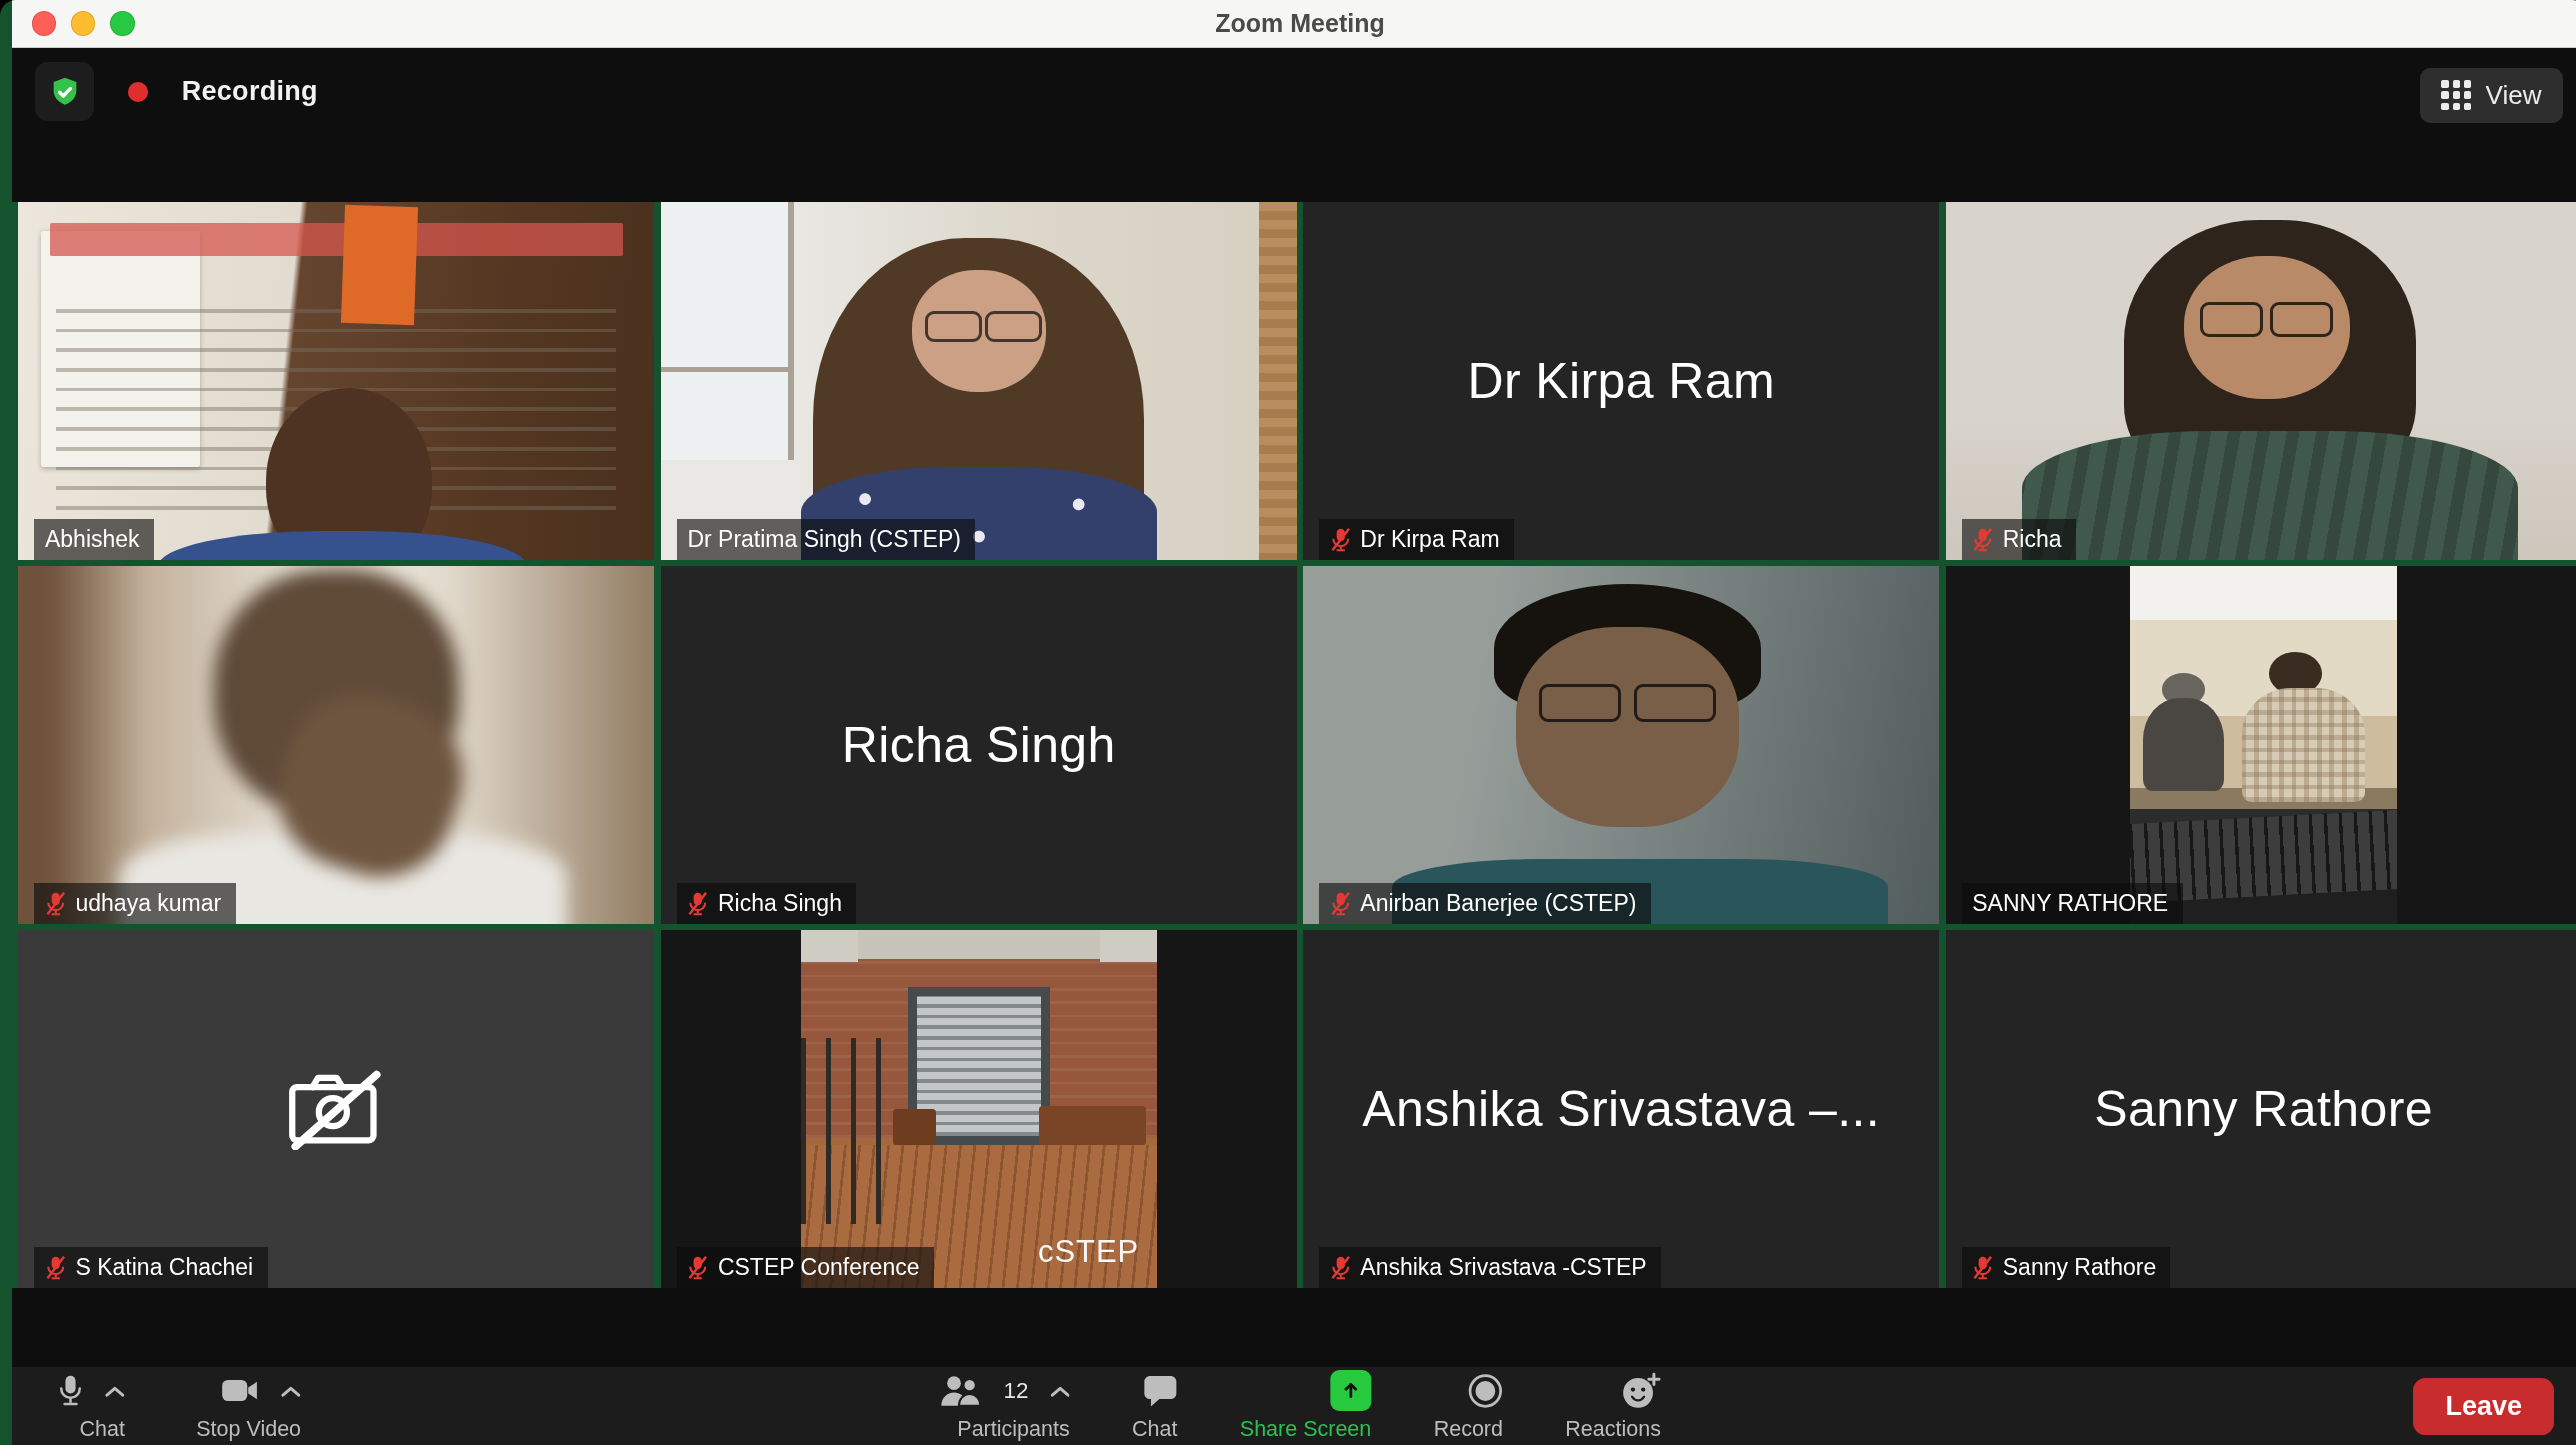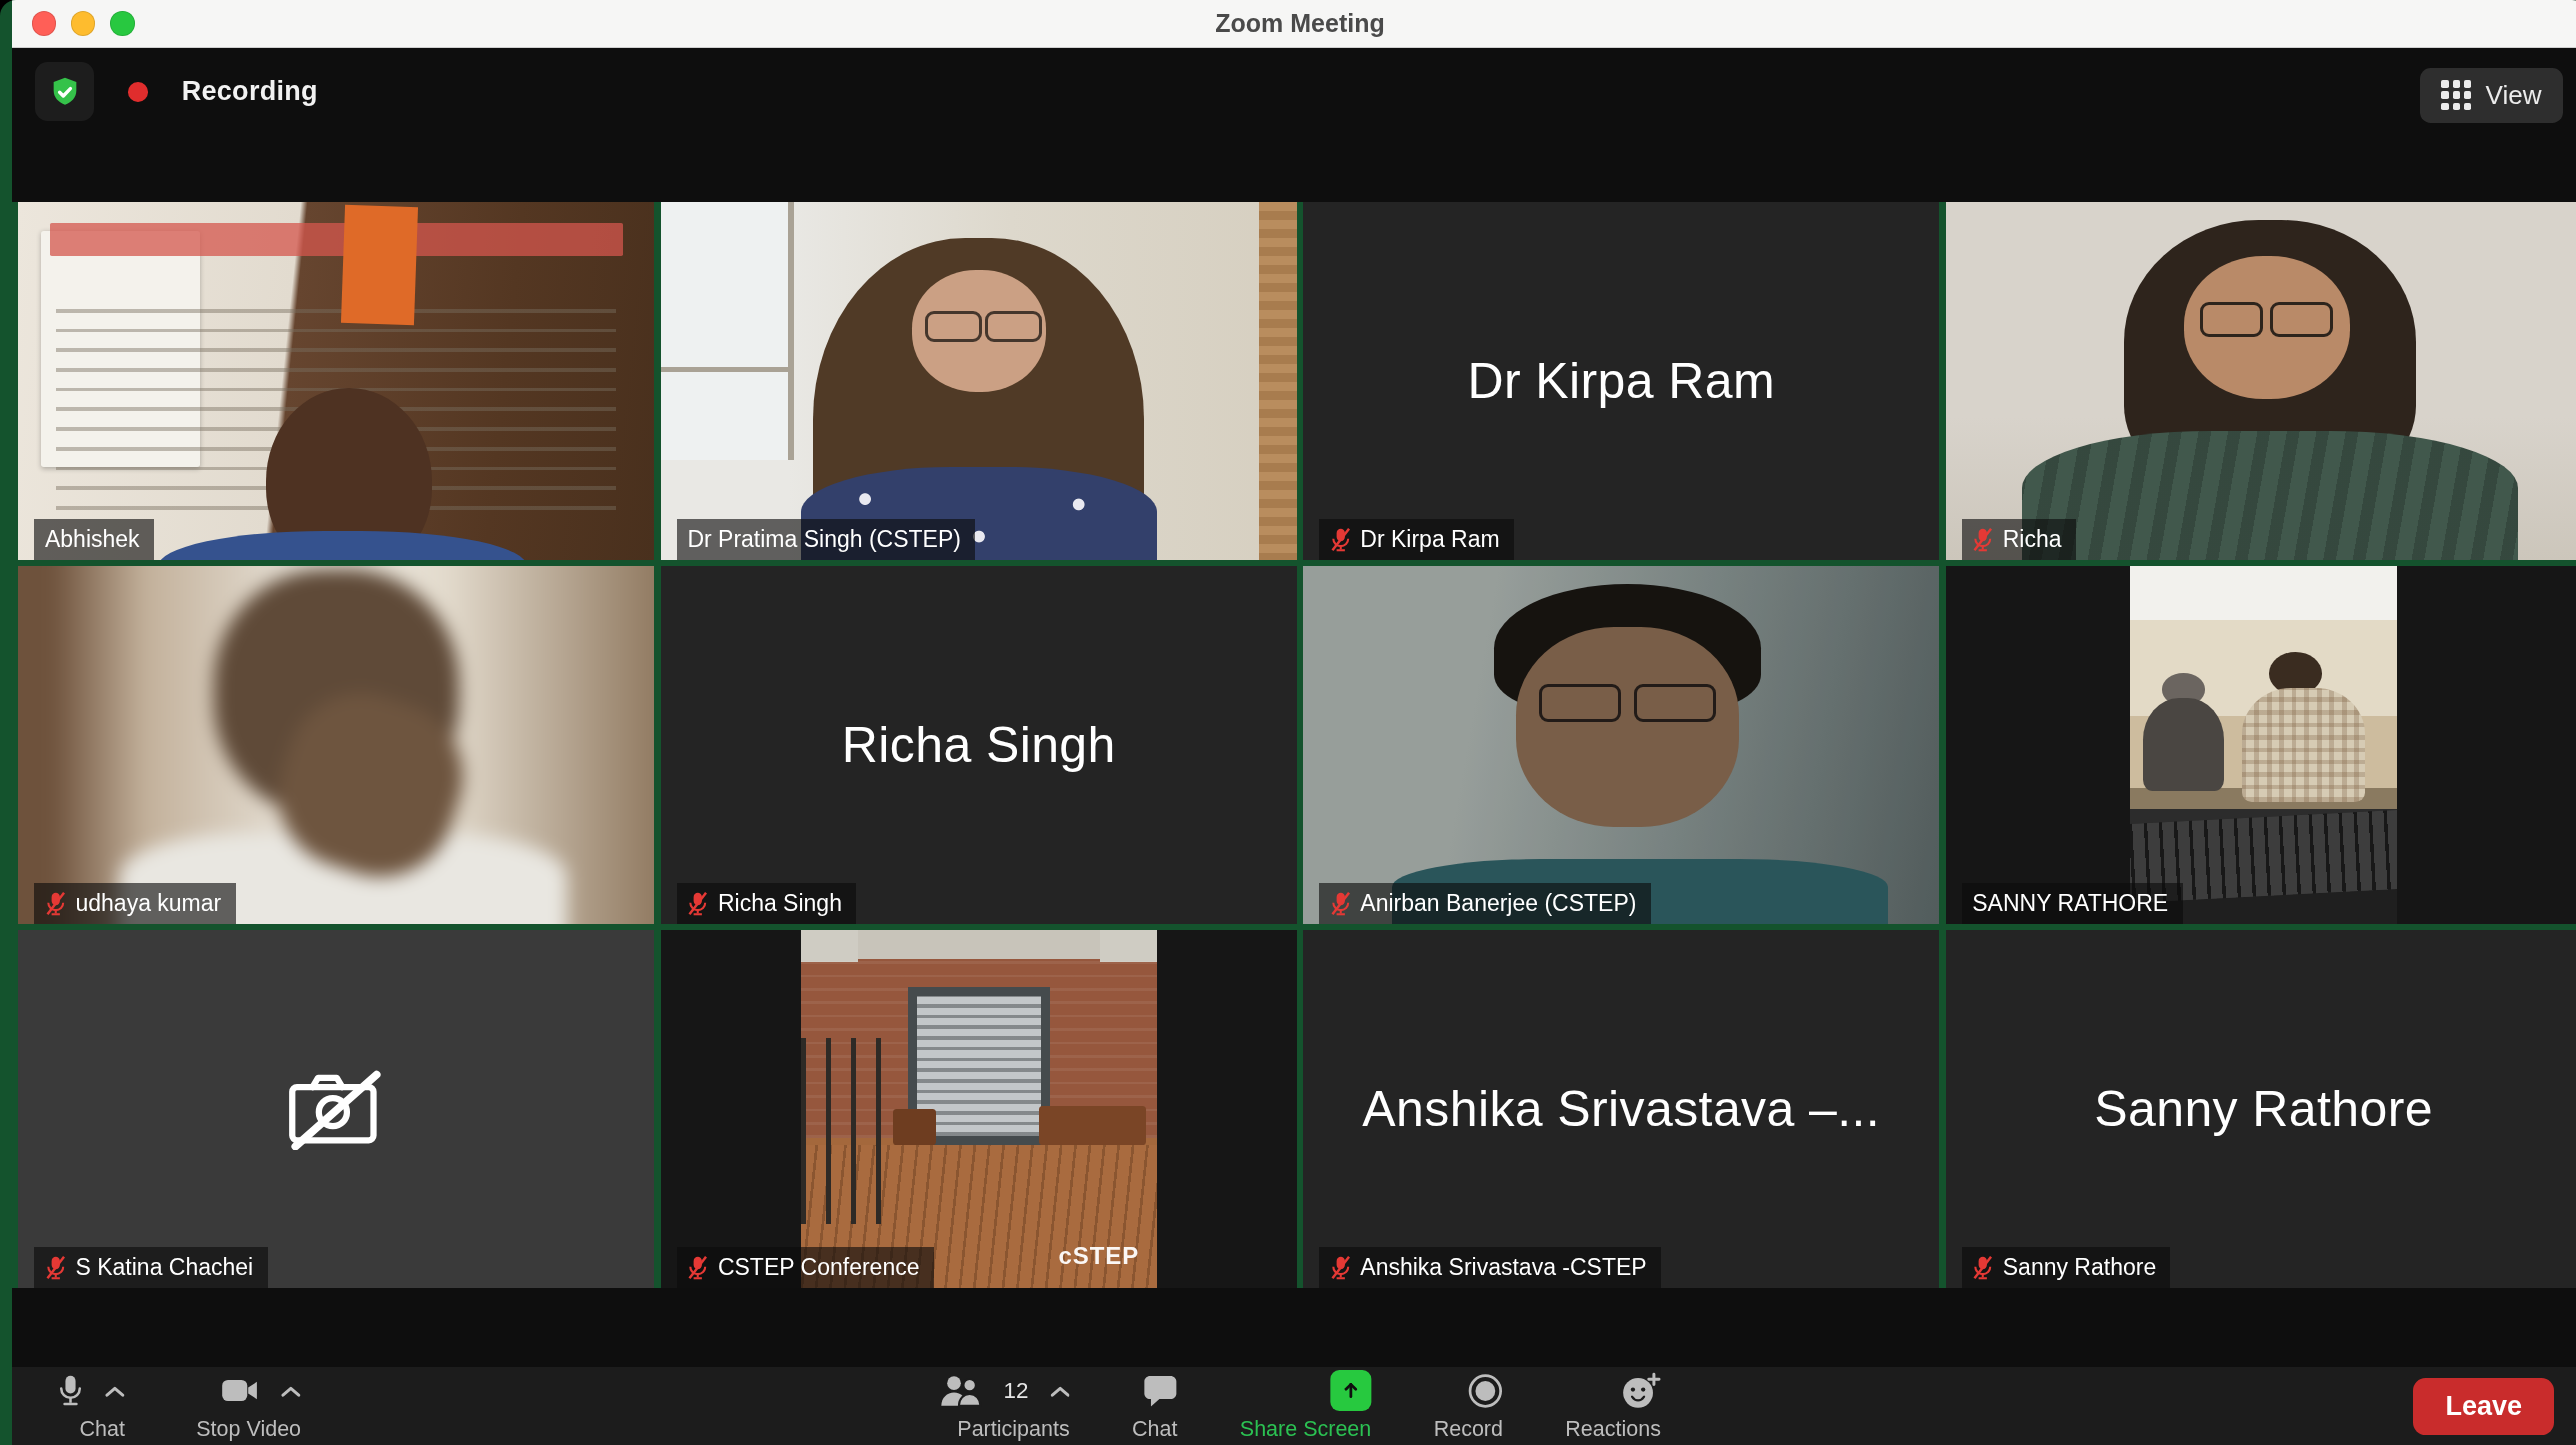--- a/index.html
+++ b/index.html
@@ -30,21 +30,21 @@
   .tile{position:relative;background:#242424;overflow:hidden;}
   .tile.active{box-shadow:inset 0 0 0 5.4px #c6dc66;}
   .tile.gray{background:#3a3a3a;}
   .tile.black{background:#161616;}
   .video{position:absolute;inset:0;overflow:hidden;}
   .video div{position:absolute;}
   .pillar{position:absolute;top:0;height:100%;overflow:hidden;}
   .center-name{position:absolute;inset:0;display:flex;align-items:center;justify-content:center;font-size:50px;color:#ffffff;z-index:2;letter-spacing:0.4px;}
   .name-label{position:absolute;left:16px;bottom:0;display:flex;align-items:center;gap:9px;padding:8px 14.3px 8px 10.7px;background:rgba(12,12,12,.62);color:#fff;font-size:23px;line-height:1.1;z-index:3;}
   .cam-off-wrap{position:absolute;inset:0;display:flex;align-items:center;justify-content:center;}
-  .watermark{position:absolute;right:5%;bottom:5%;color:rgba(255,255,255,.95);font-size:24px;font-weight:bold;letter-spacing:0.9px;z-index:2;}
+  .watermark{position:absolute;right:5%;bottom:5%;color:rgba(255,255,255,.95);font-size:31px;font-weight:normal;letter-spacing:0.9px;z-index:2;}
 
   
   .s1-wall{inset:0;background:linear-gradient(96deg,#ece6dc 0%,#e2dbcf 42%,#66452f 43%,#543722 75%,#49301d 100%);}
   .s1-calendar{left:3.5%;top:8%;width:25%;height:66%;background:#f4f2ec;border-radius:2.7px;box-shadow:0 1.8px 5.4px rgba(0,0,0,.25);}
   .s1-calhead{left:5%;top:6%;width:90%;height:9%;background:#d4574e;opacity:.75;border-radius:1.8px;}
   .s1-calrows{left:6%;top:30%;width:88%;height:58%;background:repeating-linear-gradient(180deg,rgba(120,110,95,.45) 0 3.6px,transparent 3.6px 19.7px);}
   .s1-box{left:51%;top:1%;width:11.5%;height:33%;background:#df6a28;transform:rotate(2deg);}
   .s1-head{left:39%;top:52%;width:26%;height:52%;background:#4e3222;border-radius:50% 50% 46% 46%;}
   .s1-shoulders{left:22%;top:92%;width:58%;height:22%;background:#35528e;border-radius:45% 45% 0 0;}
 

